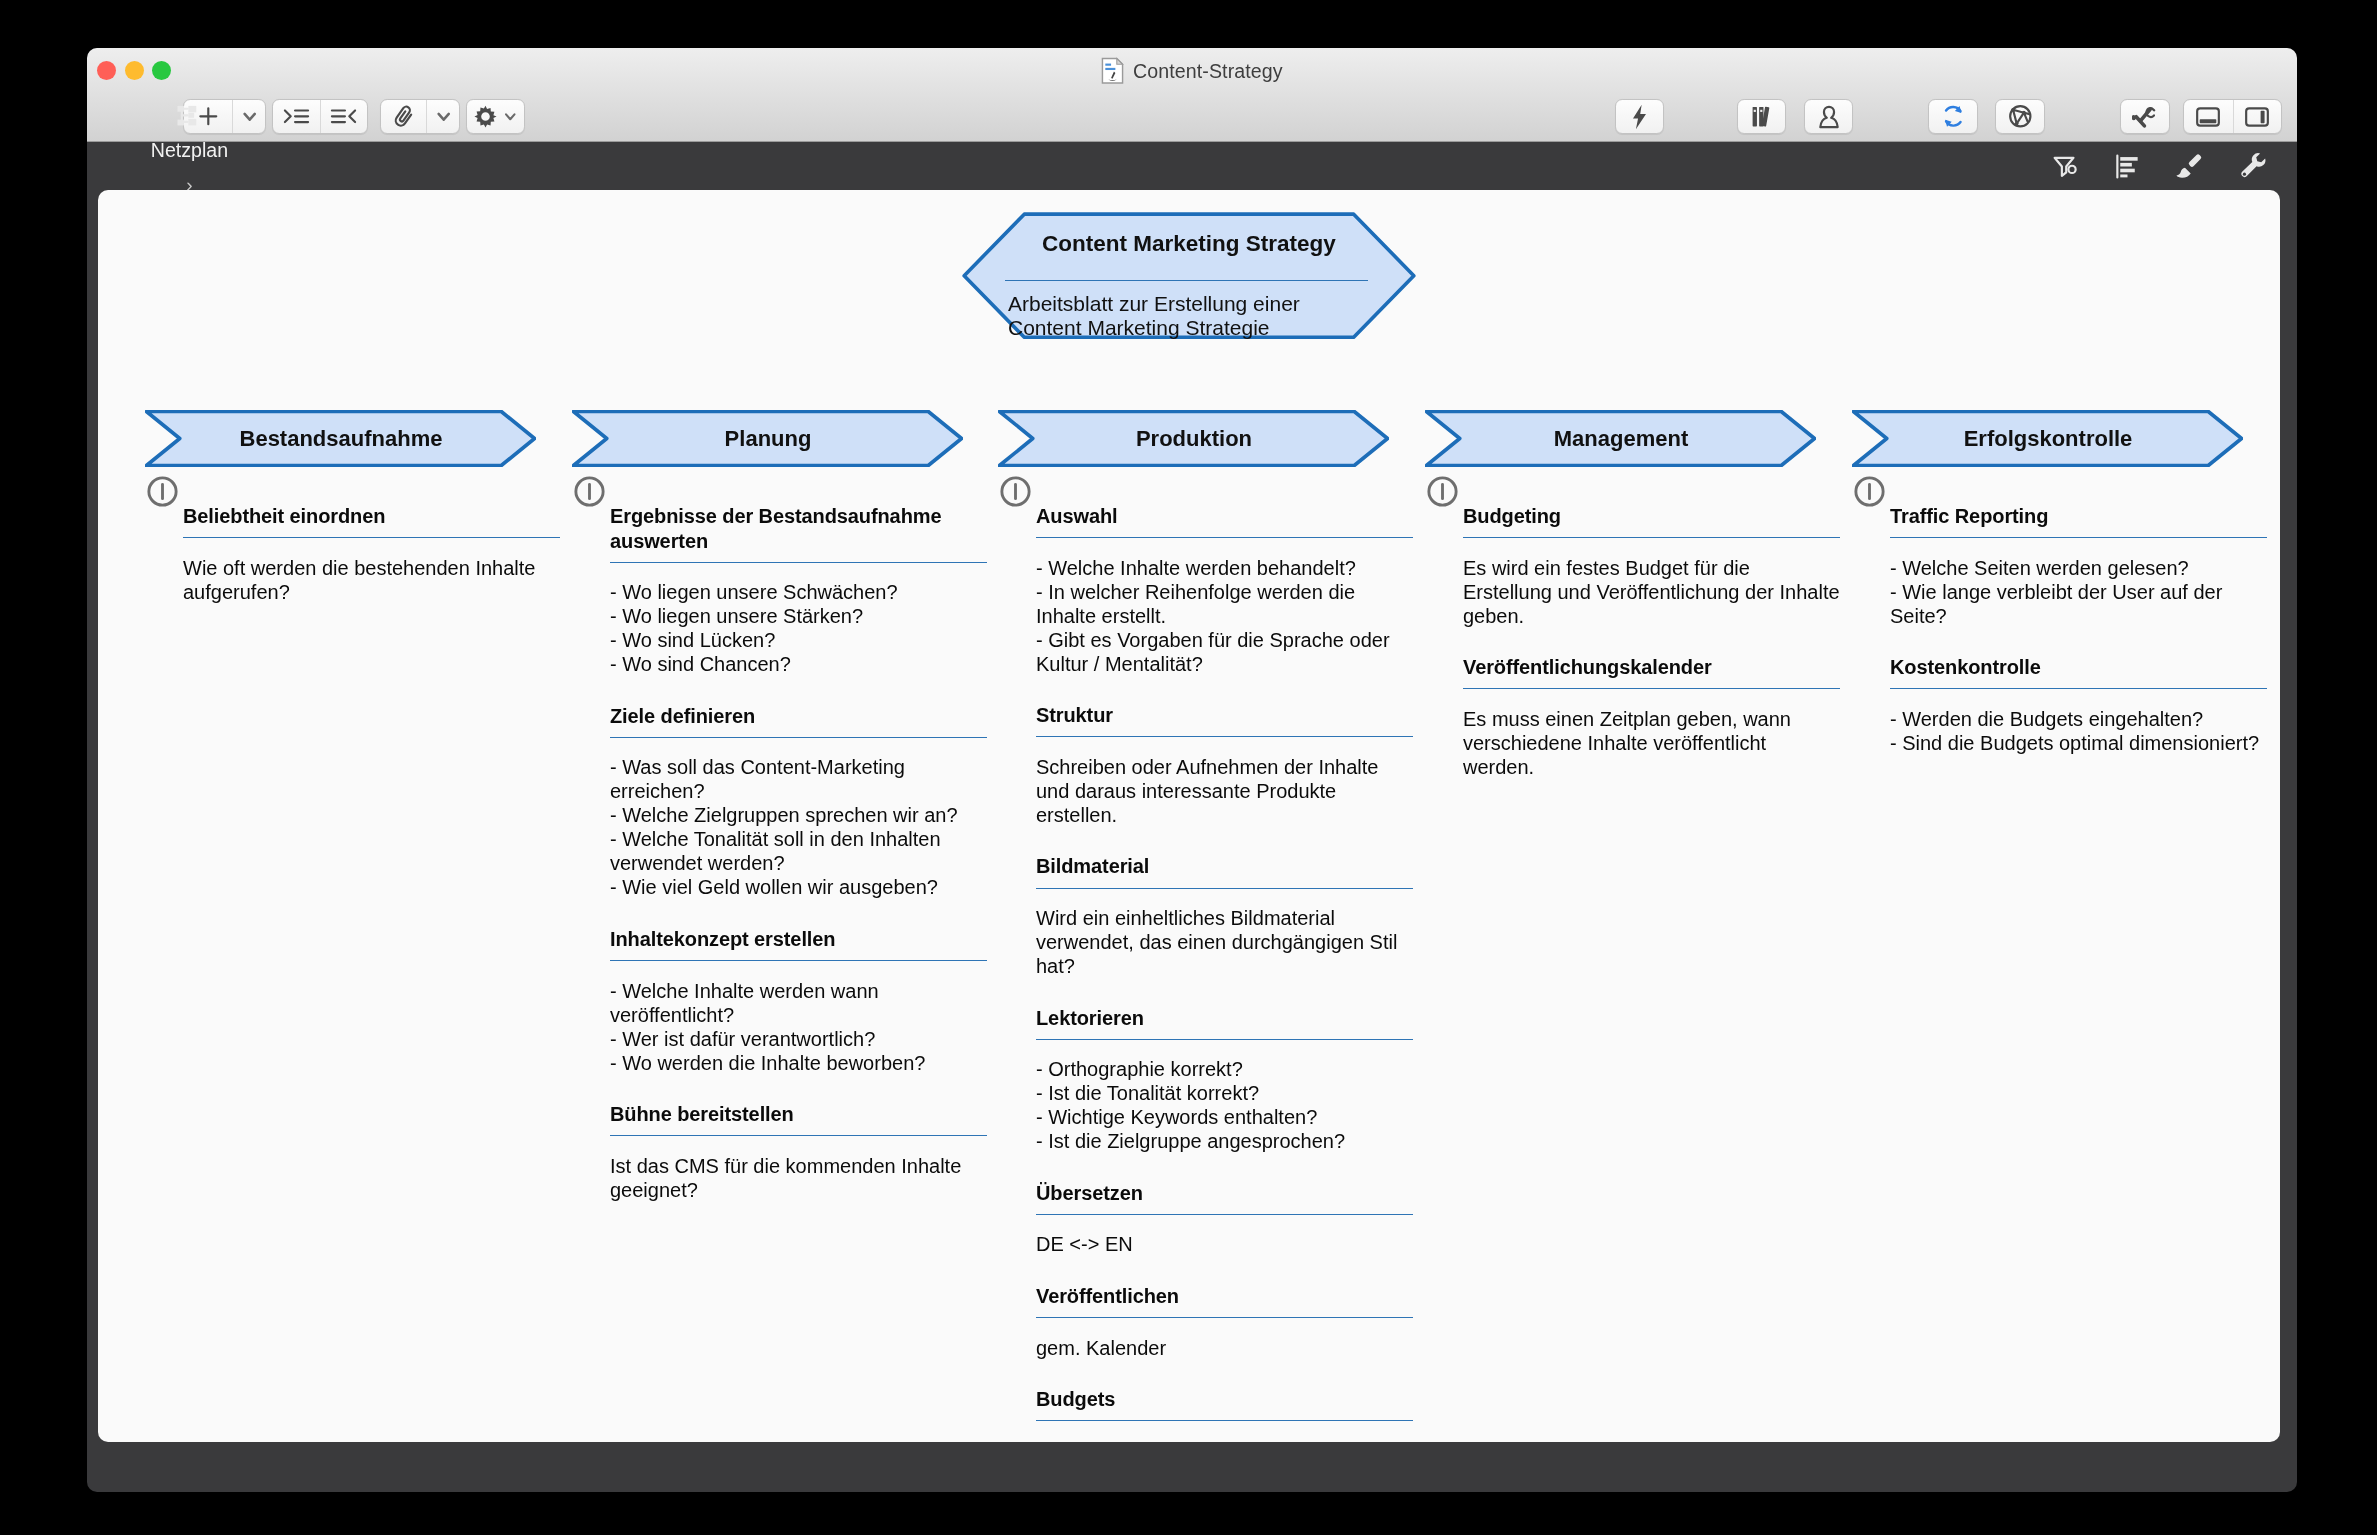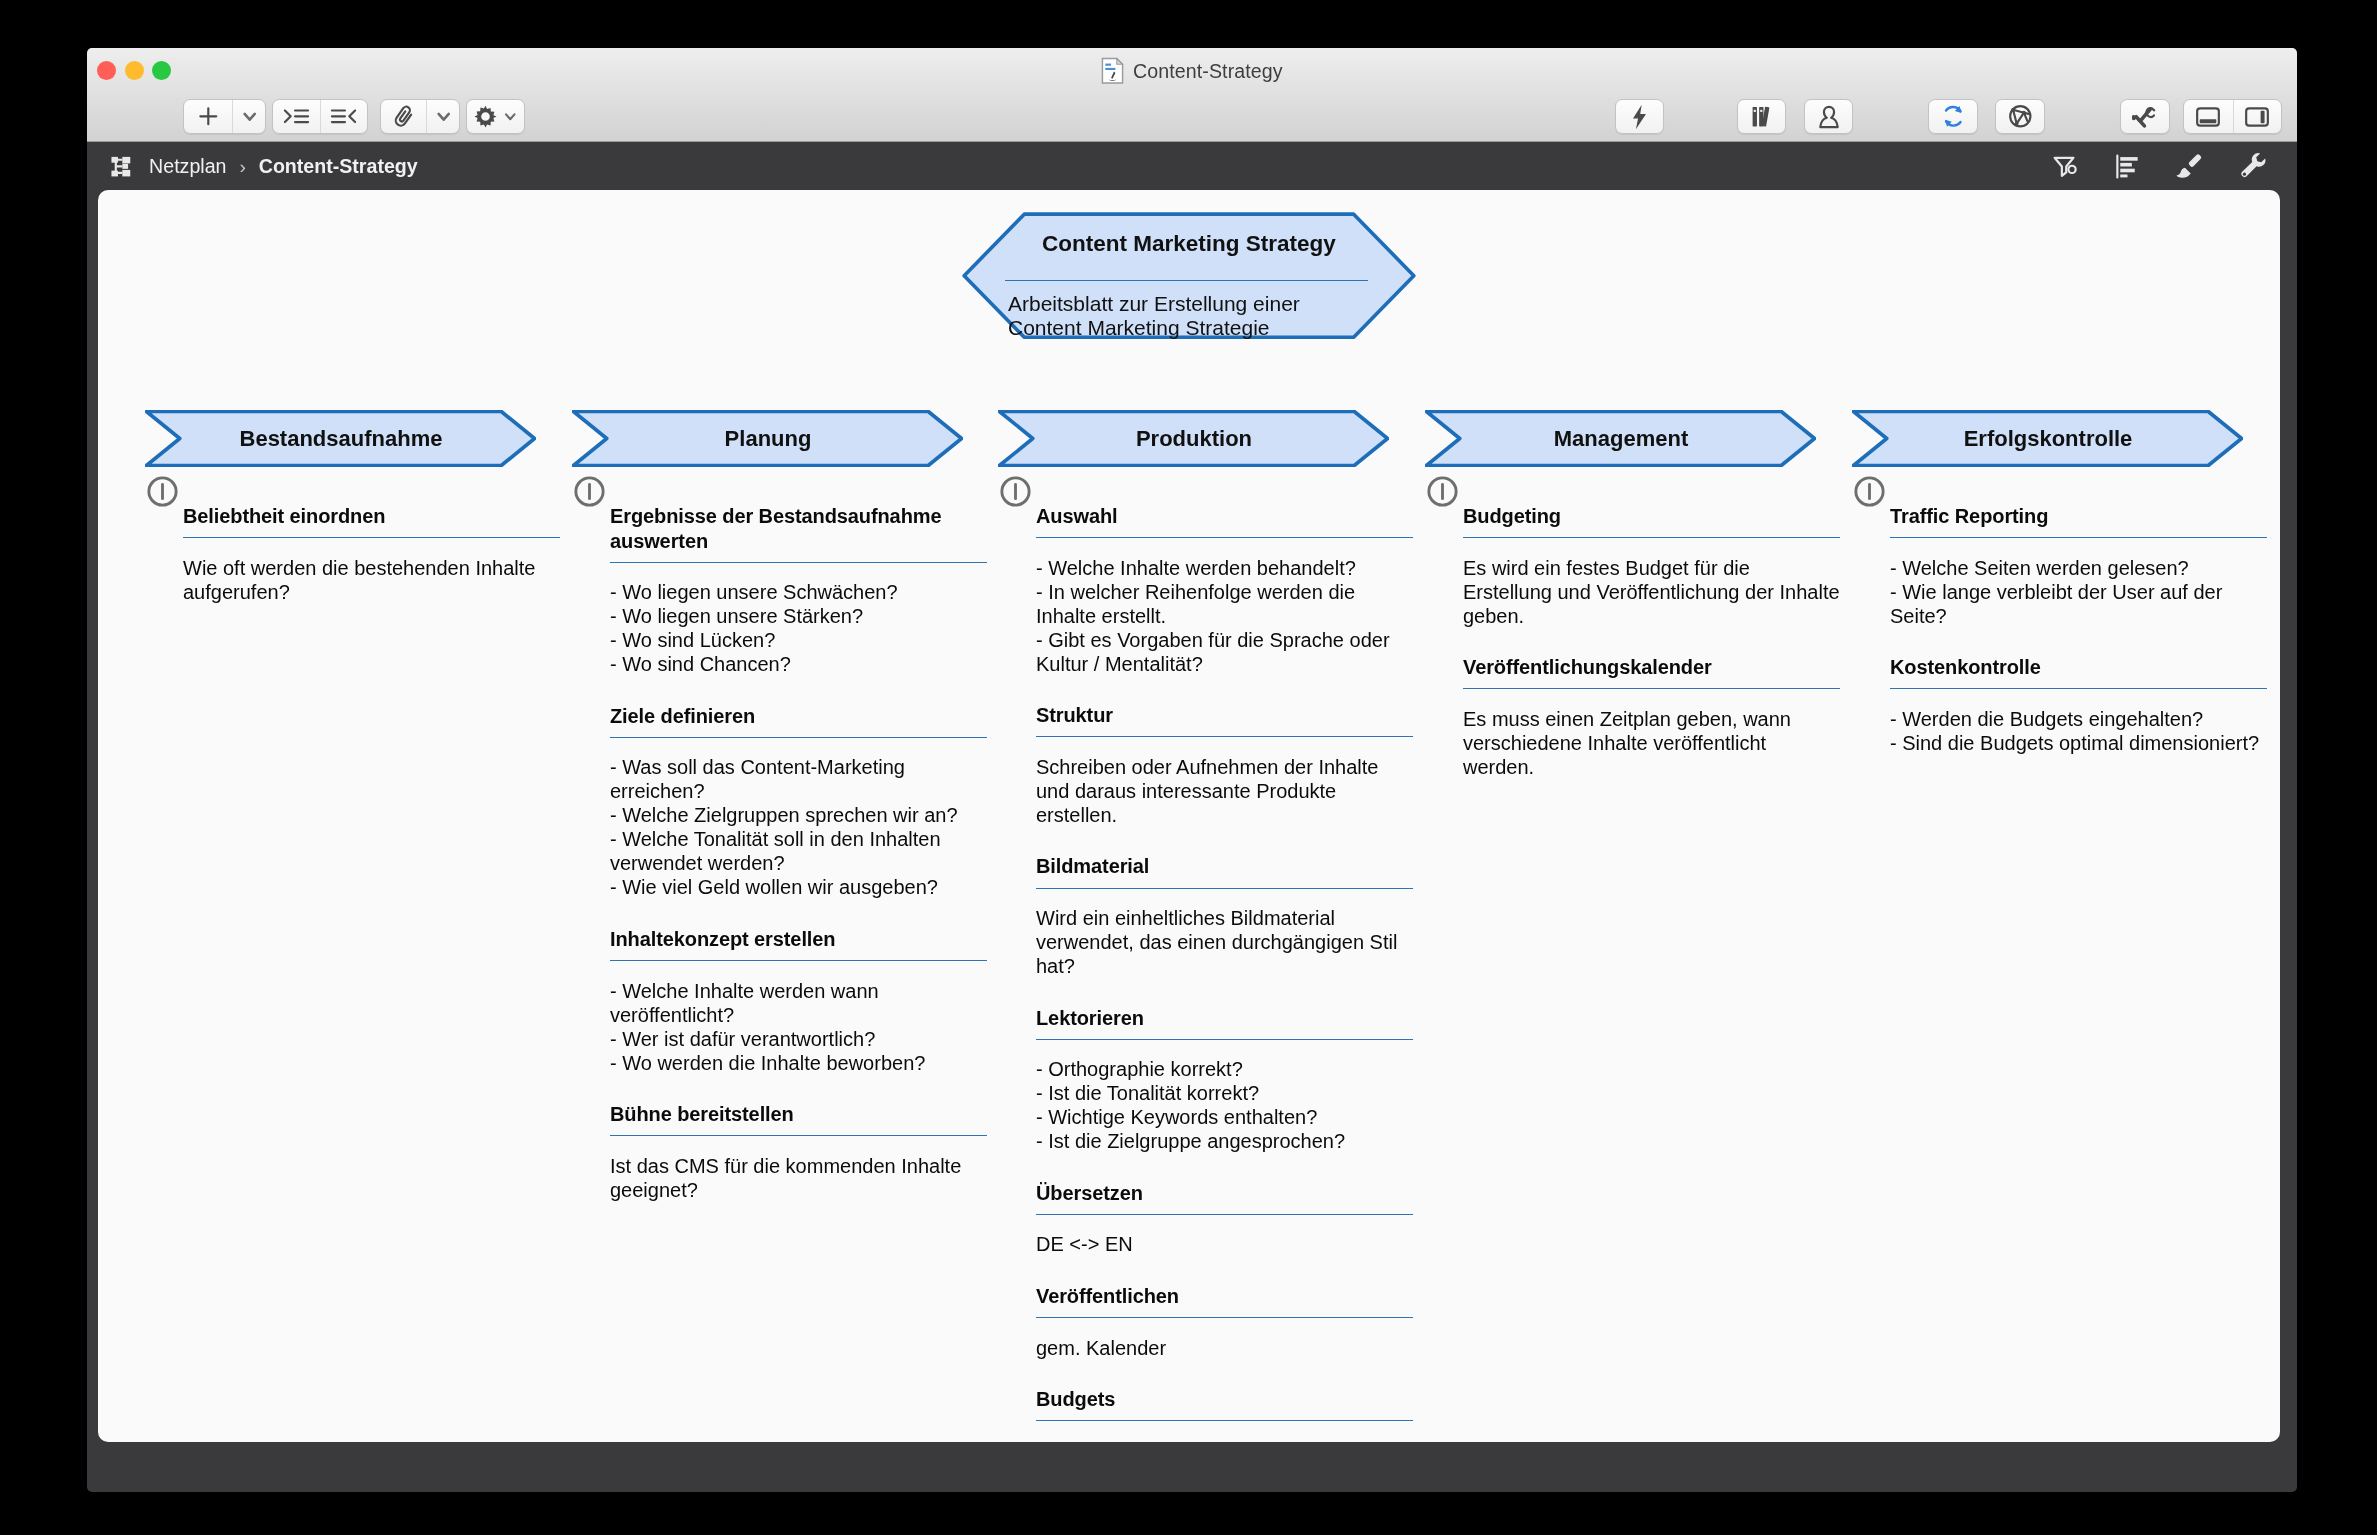--- a/index.html
+++ b/index.html
@@ -1,21 +1,21 @@
 <!DOCTYPE html>
 <html style="font-size:11.6px"><head>
 <meta charset="utf-8">
 <style>
   * { margin:0; padding:0; box-sizing:border-box; }
   html,body { width:2377px; height:1536px; background:#000; font-family:"Liberation Sans","DejaVu Sans",sans-serif; }
   #stage { position:relative; width:2377px; height:1536px; background:#000; overflow:hidden; }
 
   
   #window { position:absolute; left:87px; top:48px; width:2210px; height:1444px;
-            background:#3a3a3c; border-radius:5px; overflow:hidden;
+            background:#3a3a3c; border-radius:10px; overflow:hidden;
             box-shadow:0 29px 65px rgba(0,0,0,.8); }
 
   
   #chrome { position:absolute; left:0; top:0; width:100%; height:94px;
             background:linear-gradient(#eeeeee,#d2d2d2); border-bottom:0.7px solid #9b9b9b; }
   .traffic { position:absolute; top:13px; width:19px; height:19px; border-radius:50%; }
   #tl-close{ left:10px;  background:#ff5f57; }
   #tl-min  { left:38px;  background:#febb2e; }
   #tl-zoom { left:65px;  background:#28c840; }
 
@@ -29,21 +29,21 @@
           box-shadow:0 0.7px 0.7px rgba(0,0,0,.08); }
   .seg { height:100%; display:flex; align-items:center; justify-content:center; }
   .seg + .seg { border-left:0.7px solid #d9d9d9; }
   .tico { stroke:#4a4a4a; fill:none; stroke-width:3; stroke-linecap:round; stroke-linejoin:round; }
   .tico-fill { fill:#4a4a4a; stroke:none; }
   .chev { stroke:#6a6a6a; fill:none; stroke-width:3.5; stroke-linecap:round; stroke-linejoin:round; }
 
   
   #crumbbar { position:absolute; left:0; top:95px; width:100%; height:47px; background:#3a3a3c;
               display:flex; align-items:center; color:#f1f1f1; }
-  #crumb-left { display:flex; align-items:center; gap:11.6px; margin-left:23px; font-size:19.6px; }
+  #crumb-left { display:flex; align-items:center; gap:11.6px; margin-left:23px; font-size:19.6px;flex-direction:column; }
   .crumb-sep { color:#c9c9c9; font-size:19px; margin:0 1.4px; }
   .crumb-current { font-weight:bold; }
   #crumb-right { position:absolute; right:29px; top:0; height:100%; display:flex; align-items:center; gap:33px; }
   .cico { stroke:#e8e8e8; fill:none; stroke-width:3; stroke-linecap:round; stroke-linejoin:round; }
   .cico-fill { fill:#e8e8e8; stroke:none; }
 
   
   #canvas { position:absolute; left:11px; top:142px; width:2182px; height:1252px;
             background:#fafafa; border-radius:10px; overflow:hidden; }
 

